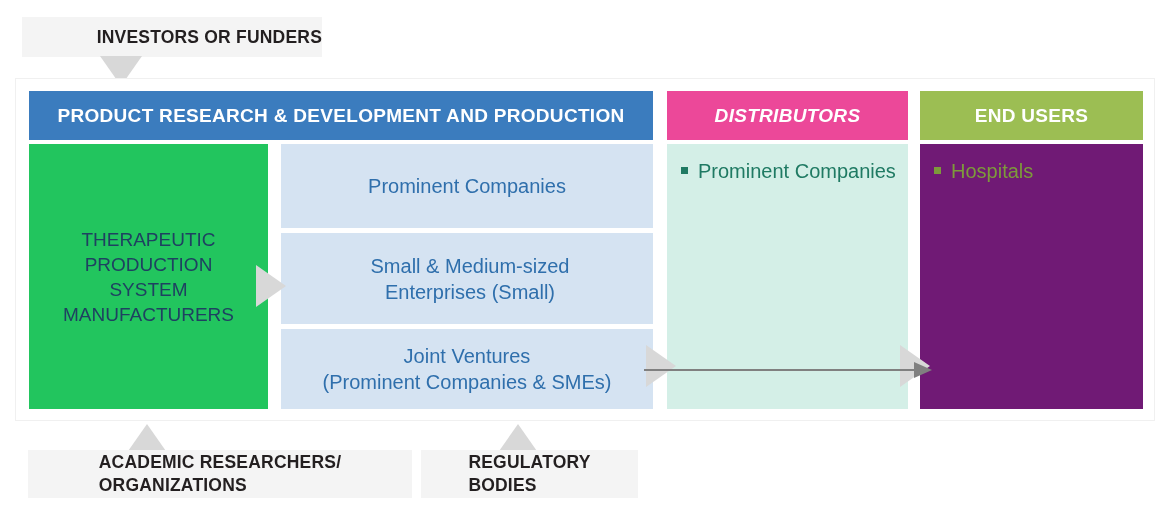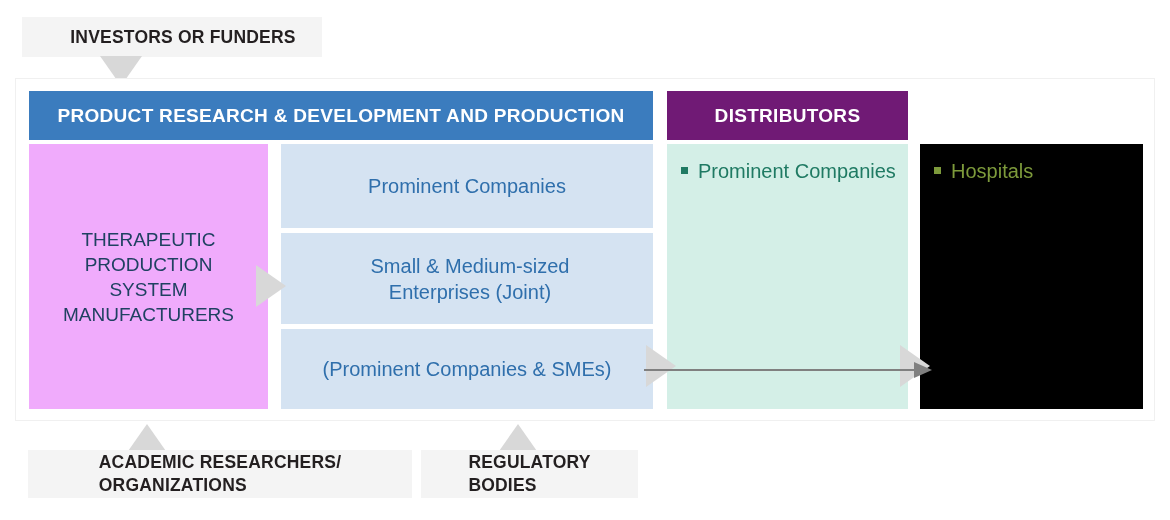--- a/index.html
+++ b/index.html
@@ -28,21 +28,21 @@
     font-size: 17.5px;
     letter-spacing: 0.2px;
     line-height: 23px;
     display: flex;
     align-items: center;
     justify-content: center;
     text-align: left;
     box-sizing: border-box;
   }
   .chip.left-align {
-    justify-content: center;
+    justify-content: flex-end;
     padding-left: 22px;
     text-align: left;
   }
 
   
   #frame {
     position: absolute;
     left: 15px;
     top: 78px;
     width: 1140px;
@@ -80,21 +80,21 @@
     bottom: 0;
     box-sizing: border-box;
   }
 
   
   #col-mfr { left: 13px; top: 12px; width: 624px; height: 318px; }
   #col-mfr .col-head { background: #3b7cbe; }
   #mfr-split { position: absolute; left: 0; top: 53px; width: 100%; bottom: 0; }
   #mfr-left {
     position: absolute; left: 0; top: 0; width: 239px; bottom: 0;
-    background: #f0abfc;
+    background: #22c55e;
     display: flex; align-items: center; justify-content: center;
     color: #1f4161; font-size: 19px; line-height: 25px; text-align: center;
     box-sizing: border-box;
   }
   #mfr-right {
     position: absolute; left: 252px; top: 0; right: 0; bottom: 0;
   }
   .sub-box {
     position: absolute;
     left: 0; width: 100%;
@@ -105,27 +105,27 @@
     font-size: 20px;
     line-height: 26px;
     box-sizing: border-box;
   }
   #sub-0 { top: 0px;   height: 84px; }
   #sub-1 { top: 89px;  height: 91px; padding-left: 6px; }
   #sub-2 { top: 185px; height: 80px; }
 
   
   #col-dist { left: 651px; top: 12px; width: 241px; height: 318px; }
-  #col-dist .col-head { background: #701a75; }
+  #col-dist .col-head { background: #ec4899; font-style: italic; }
   #col-dist .col-body { background: #d4efe7; }
 
   
   #col-end { left: 904px; top: 12px; width: 223px; height: 318px; }
   #col-end .col-head { background: #9cbe53; }
-  #col-end .col-body { background: #000000; }
+  #col-end .col-body { background: #701a75; }
 
   
   .bullets {
     padding: 14px 10px 0 14px;
     font-size: 20px;
     line-height: 26px;
   }
   .bullet-row {
     display: flex;
     align-items: flex-start;
@@ -194,25 +194,26 @@
 
         <div id="mfr-right">
           <div class="sub-box" id="sub-0">
             <div>
               <div>Prominent Companies</div>
             </div>
           </div>
           <div class="sub-box" id="sub-1">
             <div>
               <div>Small &amp; Medium-sized</div>
-              <div>Enterprises (Joint)</div>
+              <div>Enterprises (Small)</div>
             </div>
           </div>
           <div class="sub-box" id="sub-2">
             <div>
+              <div>Joint Ventures</div>
               <div>(Prominent Companies &amp; SMEs)</div>
             </div>
           </div>
         </div>
       </div>
     </div>
 
     <div class="tri" style="left:240px; top:186px;"></div>
 
     <div class="col" id="col-dist">
@@ -223,20 +224,21 @@
             <span class="bullet-sq teal-sq"></span>
             <span class="teal-text">Prominent Companies</span>
           </div>
         </div>
       </div>
     </div>
 
     <div class="tri" style="left:630px; top:266px;"></div>
 
     <div class="col" id="col-end">
+      <div class="col-head">END USERS</div>
       <div class="col-body">
         <div class="bullets">
           <div class="bullet-row">
             <span class="bullet-sq olive-sq"></span>
             <span class="olive-text">Hospitals</span>
           </div>
         </div>
       </div>
     </div>
 

